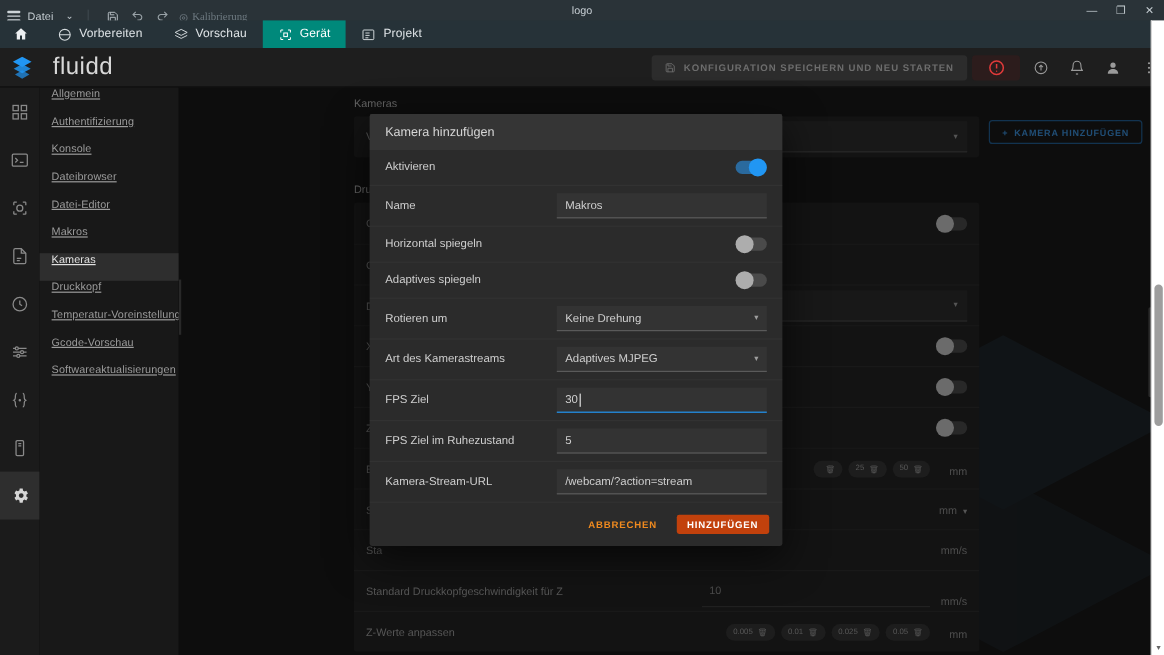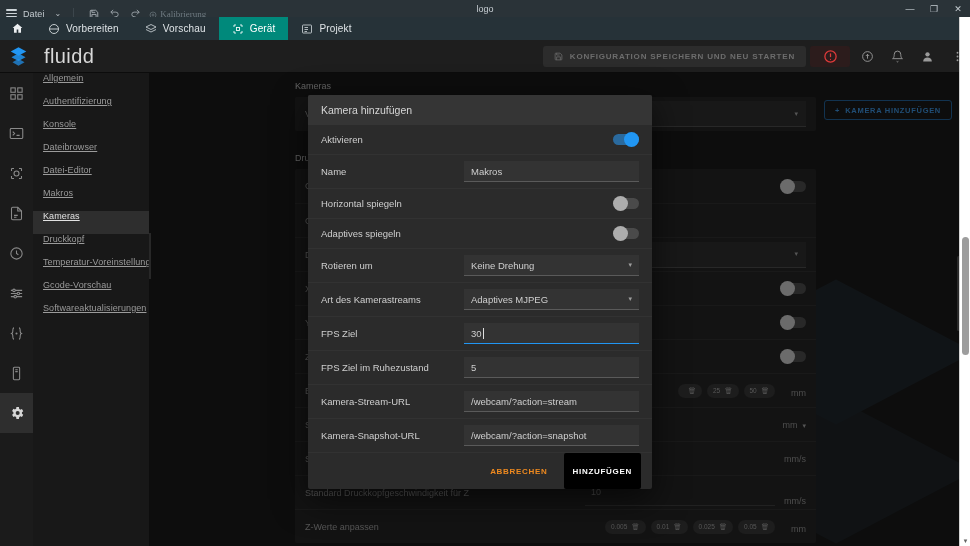--- a/index.html
+++ b/index.html
@@ -189,21 +189,21 @@
   .dlg-actions {
     height: 36px; display: flex; align-items: center; justify-content: flex-end;
     gap: 9px; padding: 0 11px;
   }
   .btn-cancel {
     height: 20px; padding: 0 7px; background: transparent; border: 0;
     color: #ef8a1f; font-size: 8px; font-weight: bold; letter-spacing: .7px;
     font-family: "Liberation Sans", sans-serif;
   }
   .btn-add {
-    height: 36px; padding: 0 9px; background: #000000; border: 0; border-radius: 2px;
+    height: 16px; padding: 0 9px; background: #c2410c; border: 0; border-radius: 2px;
     color: #ffffff; font-size: 8px; font-weight: bold; letter-spacing: .7px;
     font-family: "Liberation Sans", sans-serif;
   }
 
   
   .vscroll-outer {
     position: absolute; right: 0; top: 17px; width: 11px; height: 529px;
     background: #ffffff; border-left: 1px solid #d4d4d4;
   }
   .vscroll-thumb {
@@ -659,28 +659,20 @@
 
     <div class="dlg-row tall">
       <span class="dlg-lbl">Kamera-Stream-URL</span>
       <div class="dlg-field">
         <div class="fld">
             <span>/webcam/?action=stream</span>
           </div>
       </div>
     </div>
 
-    <div class="dlg-row tall">
-      <span class="dlg-lbl">Kamera-Snapshot-URL</span>
-      <div class="dlg-field">
-        <div class="fld">
-            <span>/webcam/?action=snapshot</span>
-          </div>
-      </div>
-    </div>
 
     <div class="dlg-actions">
       <button class="btn-cancel">ABBRECHEN</button>
       <button class="btn-add">HINZUFÜGEN</button>
     </div>
   </div>
 
   <div class="vscroll-outer">
     <div class="vscroll-thumb"></div>
     <div class="vscroll-arrow">▼</div>

